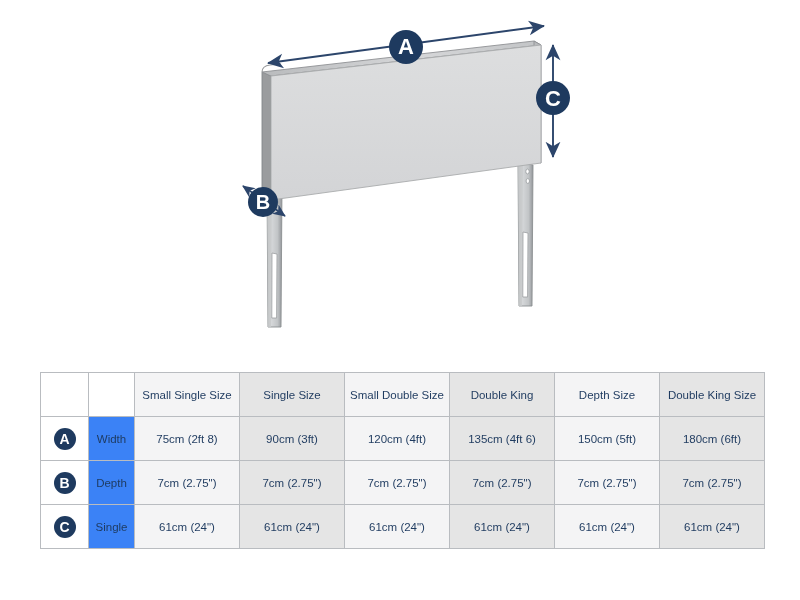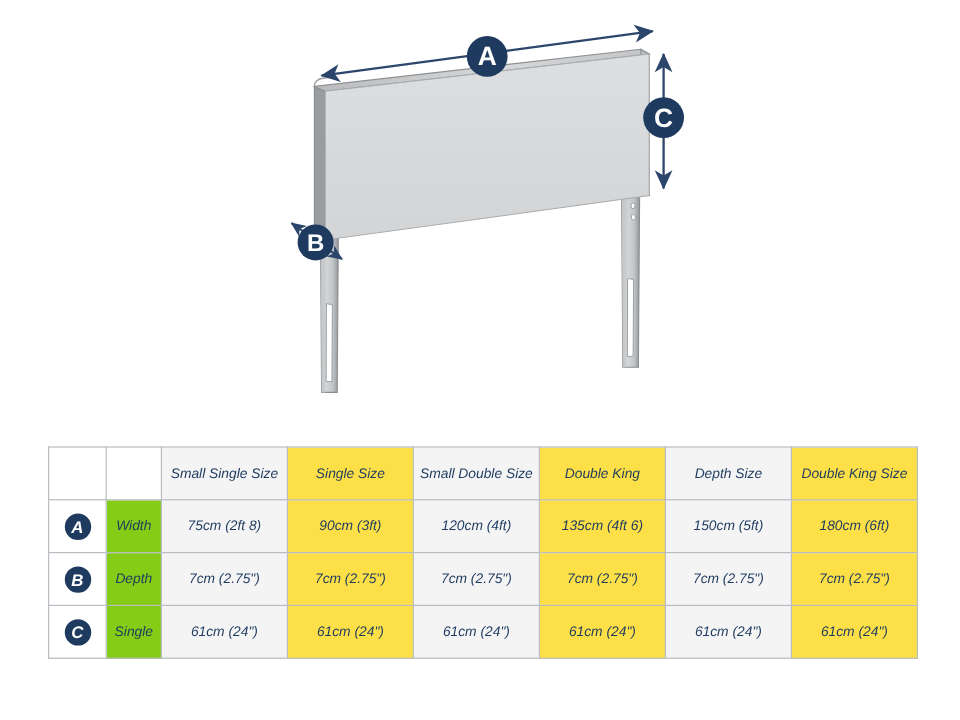--- a/index.html
+++ b/index.html
@@ -39,21 +39,20 @@
   #size-table-wrap {
     position: absolute;
     left: 40px;
     top: 372px;
     width: 724px;
   }
   table.size-table {
     border-collapse: collapse;
     width: 724px;
     table-layout: fixed;
-    font-style: italic;
   }
   table.size-table td, table.size-table th {
     border: 1px solid #b9bcc0;
     padding: 0;
     text-align: center;
     vertical-align: middle;
     font-size: 11.5px;
     color: #1e3a5f;
     font-weight: normal;
     height: 44px;
@@ -70,26 +69,26 @@
   }
 
   th.hdr {
     font-weight: bold;
     font-size: 12px;
     height: 46px;
     color: #1e3a5f;
   }
   
   .shade { background: #f4f4f5; }
-  .plain { background: #fde047; }
+  .plain { background: #e5e5e5; }
 
   td.rowlabel {
     font-weight: bold;
     font-size: 12px;
-    background: #84cc16;
+    background: #3b82f6;
   }
   td.badgecell {
     background: #ffffff;
   }
 
   .minibadge {
     display: inline-block;
     width: 22px;
     height: 22px;
     border-radius: 50%;

